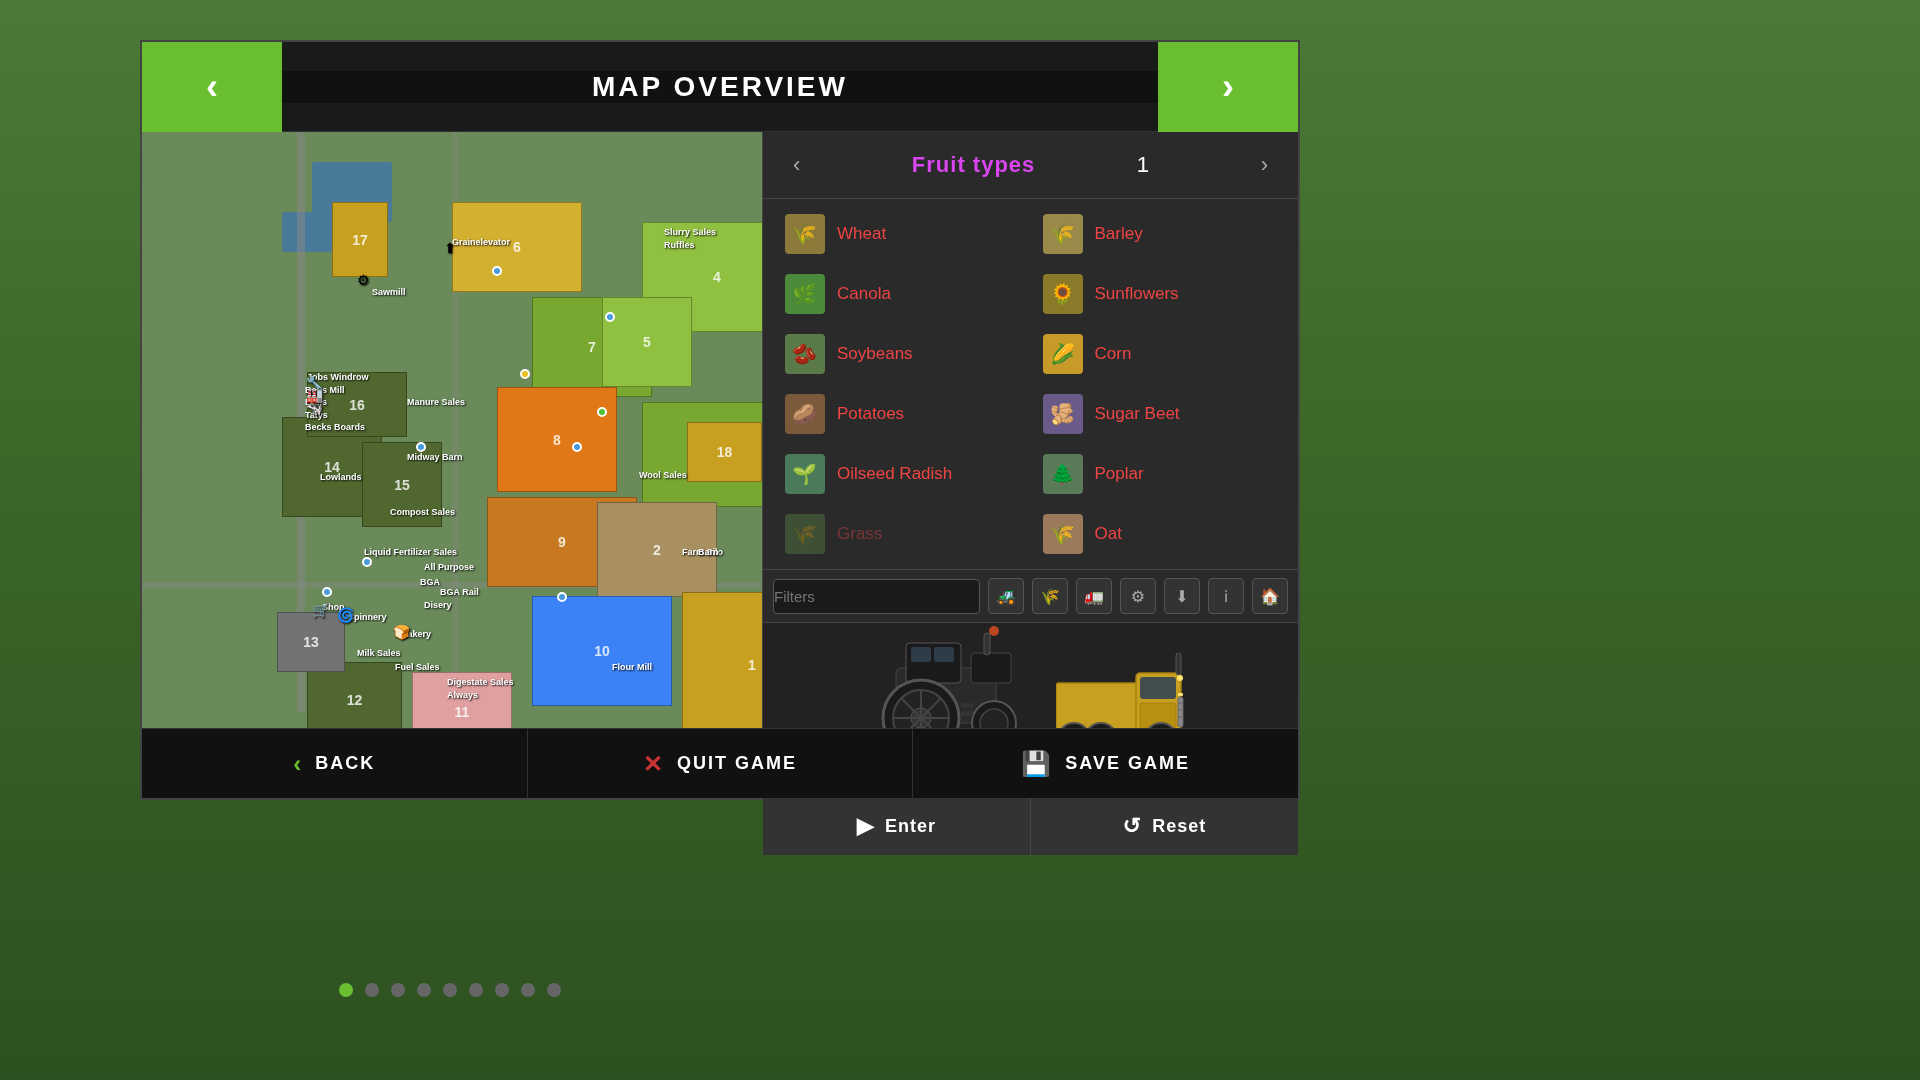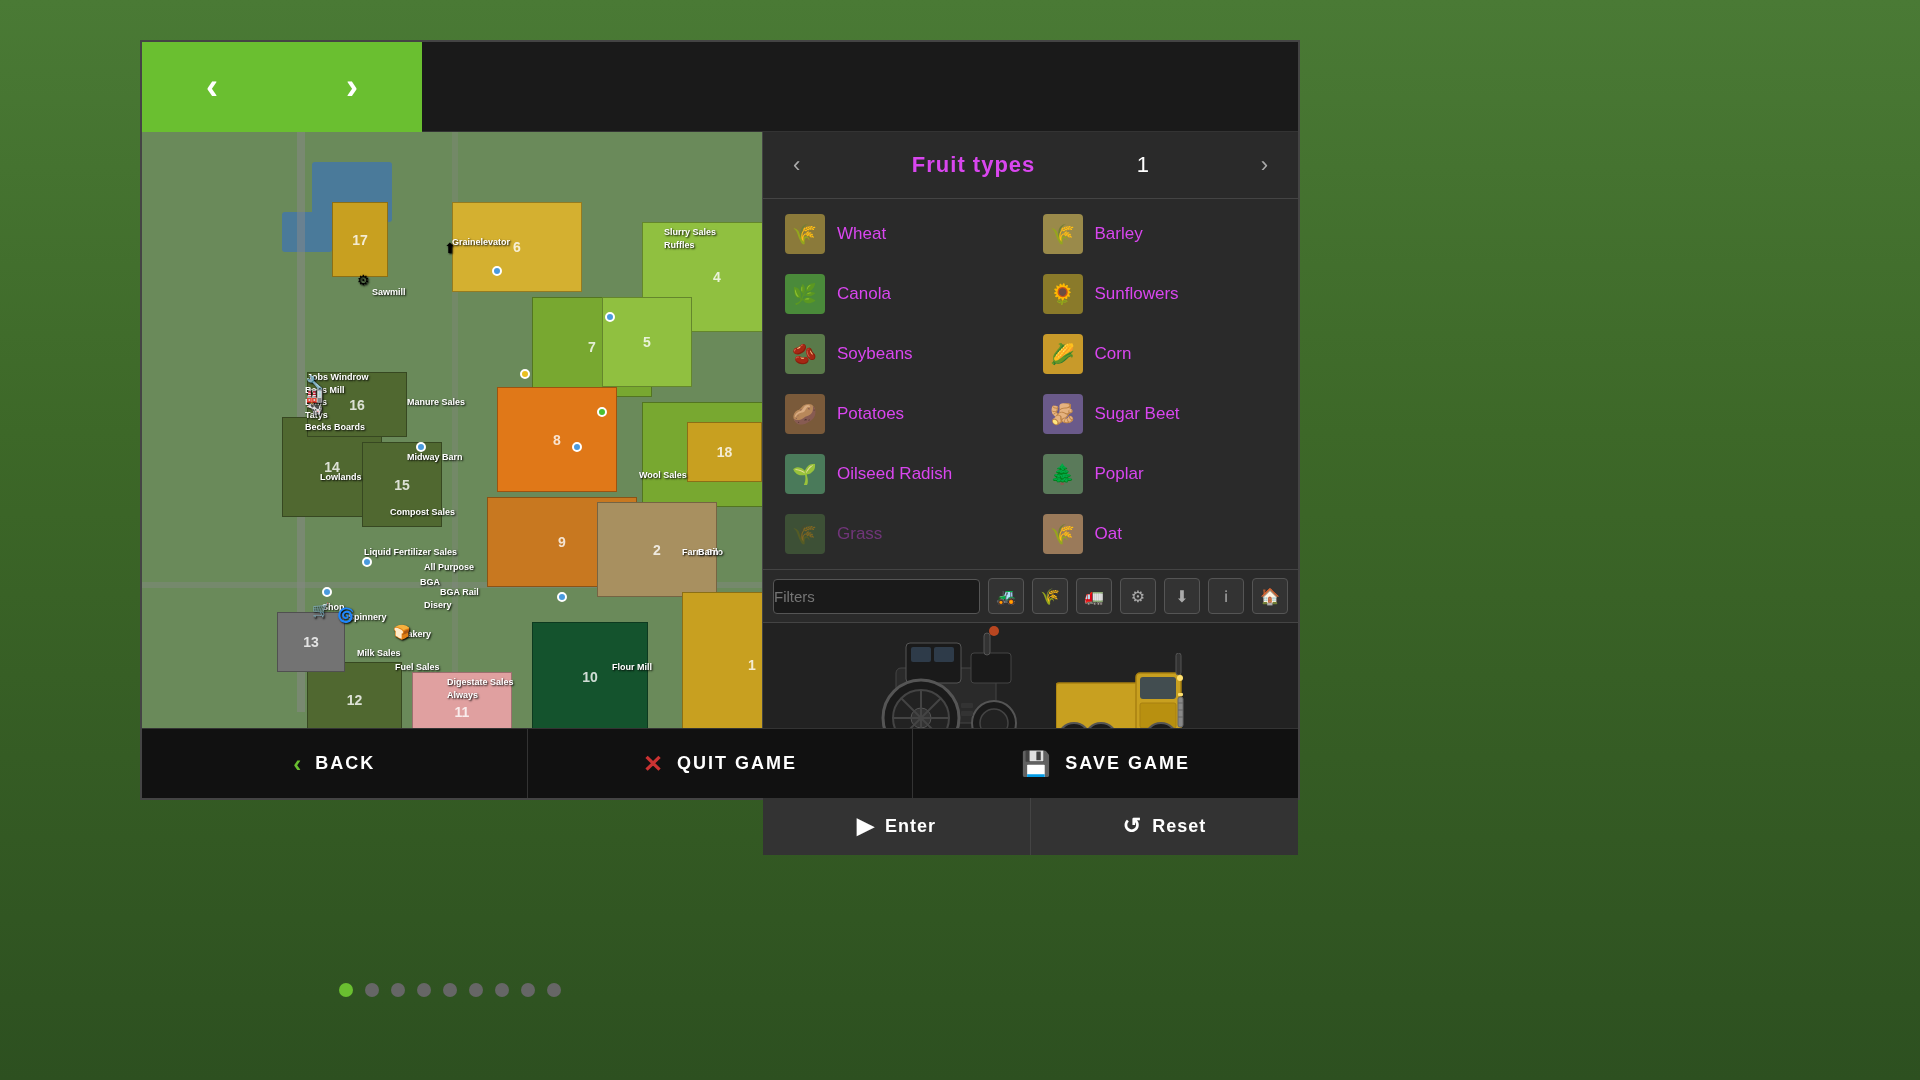--- a/index.html
+++ b/index.html
@@ -158,21 +158,21 @@
       width: 40px;
       height: 40px;
       border-radius: 4px;
       display: flex;
       align-items: center;
       justify-content: center;
       font-size: 20px;
       flex-shrink: 0;
     }
     .fruit-name {
-      color: #d946ef;
+      color: #ef4444;
       font-size: 17px;
       font-weight: 500;
     }
 
     
     .icon-wheat { background: #8b7a3a; }
     .icon-canola { background: #4a8a3a; }
     .icon-soybeans { background: #5a7a4a; }
     .icon-potatoes { background: #7a5a3a; }
     .icon-oilseed { background: #4a7a5a; }
@@ -370,20 +370,23 @@
 </head>
 <body>
 
 <div class="bg-grass"></div>
 
 <div class="main-window">
 
   <div class="header">
     <div class="header-nav-btn">
       <span class="chevron">‹</span>
+    </div>
+    <div class="header-title-area">
+      <span class="header-title">MAP OVERVIEW</span>
     </div>
     <div class="header-nav-btn">
       <span class="chevron">›</span>
     </div>
   </div>
 
   <div class="content-area">
 
     <div class="map-area">
       <div class="map-canvas">
@@ -404,21 +407,21 @@
             <div class="field" style="left: 390px; top: 165px; width: 120px; height: 100px; background: rgb(120, 168, 48);">7</div>
             <div class="field" style="left: 460px; top: 165px; width: 90px; height: 90px; background: rgb(144, 192, 64);">5</div>
             <div class="field" style="left: 500px; top: 270px; width: 160px; height: 105px; background: rgb(120, 168, 48);">3</div>
             <div class="field" style="left: 355px; top: 255px; width: 120px; height: 105px; background: rgb(224, 120, 24);">8</div>
             <div class="field" style="left: 345px; top: 365px; width: 150px; height: 90px; background: rgb(200, 120, 32);">9</div>
             <div class="field" style="left: 455px; top: 370px; width: 120px; height: 95px; background: rgb(168, 144, 96);">2</div>
             <div class="field" style="left: 545px; top: 290px; width: 75px; height: 60px; background: rgb(200, 160, 32);">18</div>
             <div class="field" style="left: 140px; top: 285px; width: 100px; height: 100px; background: rgb(80, 104, 48);">14</div>
             <div class="field" style="left: 220px; top: 310px; width: 80px; height: 85px; background: rgb(80, 104, 48);">15</div>
             <div class="field" style="left: 165px; top: 240px; width: 100px; height: 65px; background: rgb(80, 104, 48);">16</div>
-            <div class="field" style="left: 390px; top: 490px; width: 116px; height: 110px; background: #14532d;">10</div>
+            <div class="field" style="left: 390px; top: 464px; width: 140px; height: 110px; background: #3b82f6;">10</div>
             <div class="field" style="left: 270px; top: 540px; width: 100px; height: 80px; background: rgb(224, 160, 160);">11</div>
             <div class="field" style="left: 165px; top: 530px; width: 95px; height: 75px; background: rgb(80, 104, 48);">12</div>
             <div class="field" style="left: 135px; top: 480px; width: 68px; height: 60px; background: #737373; text-align: right;">13</div>
             <div class="field" style="left: 540px; top: 460px; width: 140px; height: 145px; background: rgb(200, 160, 32);">1</div>
           </div>
 
         <div class="map-label" style="left:310px;top:105px;">Grainelevator</div>
         <div class="map-label" style="left:230px;top:155px;">Sawmill</div>
         <div class="map-label" style="left:265px;top:265px;">Manure Sales</div>
         <div class="map-label" style="left:265px;top:320px;">Midway Barn</div>

